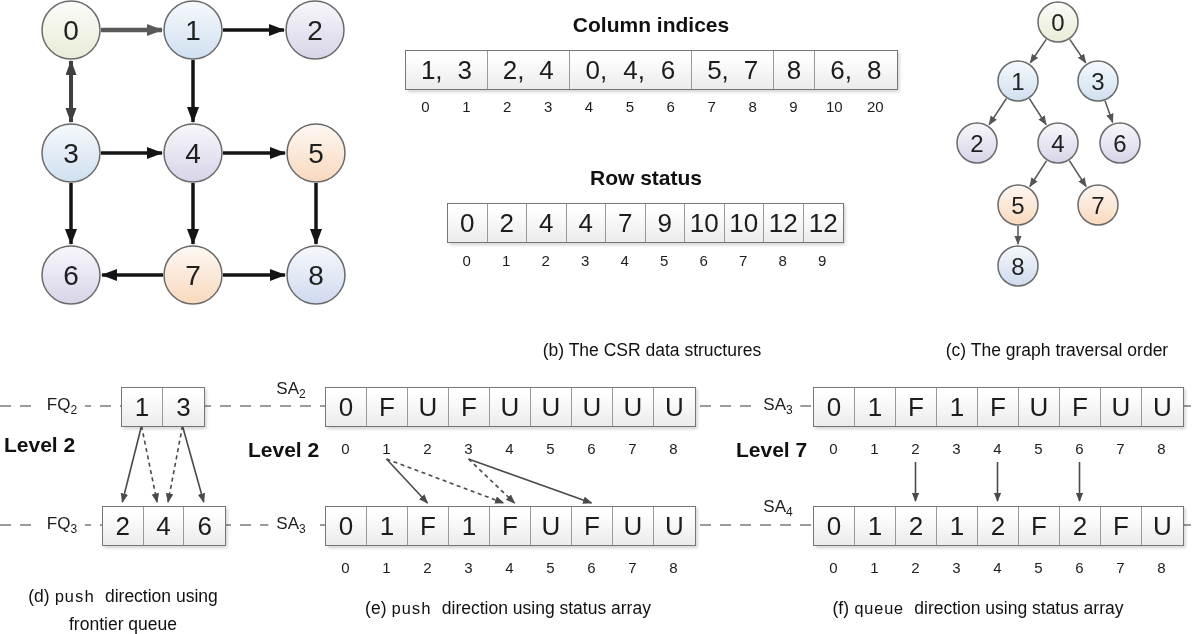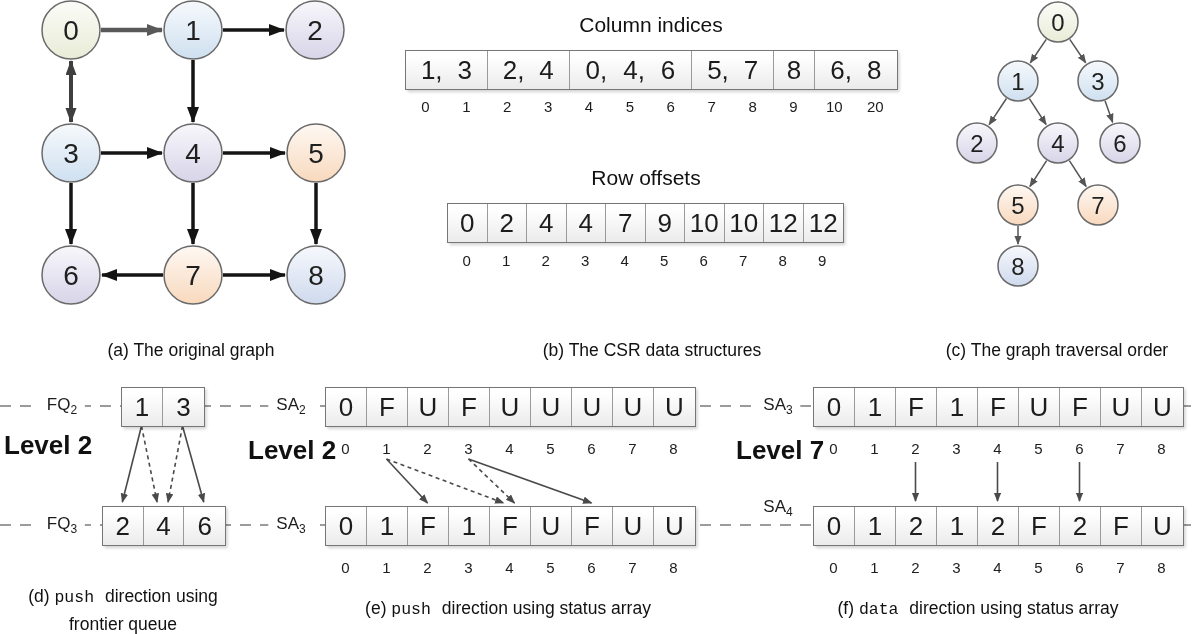--- a/index.html
+++ b/index.html
@@ -13,23 +13,23 @@
         border-right:1px solid #9a9a9a;font-size:26px;color:#1c1c1c;}
   .cell:last-child{border-right:none;}
   .groupcell{justify-content:space-evenly;}
   .groupcell span{display:block;}
   .idxrow{position:absolute;z-index:2;display:flex;width:max-content;}
   .idx{box-sizing:border-box;text-align:center;font-size:15px;color:#1c1c1c;}
   .qlabel{position:absolute;z-index:2;transform:translate(-50%,-50%);background:#fff;
           padding:1px 8px;font-size:17px;color:#1c1c1c;white-space:nowrap;}
   .qlabel sub{font-size:12px;}
   .levellabel{position:absolute;z-index:2;transform:translateY(-50%);
-              font-size:26px;font-weight:600;color:#111;white-space:nowrap;}
+              font-size:21px;font-weight:600;color:#111;white-space:nowrap;}
   .btitle{position:absolute;z-index:2;transform:translateX(-50%);
-          font-size:21px;font-weight:normal;color:#111;white-space:nowrap;}
+          font-size:21px;font-weight:bold;color:#111;white-space:nowrap;}
   .caption{position:absolute;z-index:2;transform:translateX(-50%);
            font-size:17.5px;color:#111;text-align:center;white-space:nowrap;line-height:26px;}
   .caption span{white-space:pre;}
   .code{font-family:"Liberation Mono","DejaVu Sans Mono",monospace;font-size:16.5px;margin-right:6px;}
 </style>
 </head>
 <body>
 
 <div id="canvas">
   <svg id="gfx" width="1200" height="634">
@@ -134,21 +134,21 @@
       <line x1="386.5" y1="459" x2="427.5" y2="503" stroke="#4a4a4a" stroke-width="1.6" marker-end="url(#ah-sm)"></line>
       <line x1="386.5" y1="459" x2="503.5" y2="503" stroke="#4a4a4a" stroke-width="1.6" marker-end="url(#ah-sm)" stroke-dasharray="4 3.5"></line>
       <line x1="468.5" y1="459" x2="514.5" y2="503" stroke="#4a4a4a" stroke-width="1.6" marker-end="url(#ah-sm)" stroke-dasharray="4 3.5"></line>
       <line x1="468.5" y1="459" x2="591.5" y2="503" stroke="#4a4a4a" stroke-width="1.6" marker-end="url(#ah-sm)"></line>
       <line x1="915.5" y1="462" x2="915.5" y2="501" stroke="#4a4a4a" stroke-width="1.6" marker-end="url(#ah-sm)"></line>
       <line x1="997.5" y1="462" x2="997.5" y2="501" stroke="#4a4a4a" stroke-width="1.6" marker-end="url(#ah-sm)"></line>
       <line x1="1079.5" y1="462" x2="1079.5" y2="501" stroke="#4a4a4a" stroke-width="1.6" marker-end="url(#ah-sm)"></line>
     </svg>
 
   <div class="btitle" style="left:651px;top:13px">Column indices</div>
-  <div class="btitle" style="left:646px;top:166px">Row offsets</div>
+  <div class="btitle" style="left:646px;top:166px">Row status</div>
 
   <div id="col-groups" class="cellrow" style="left: 405px; top: 50px;">
       <span class="cell groupcell" style="flex: 0 0 81.8px; height: 38px;">
         <span>1,</span>
         <span>3</span>
       </span>
       <span class="cell groupcell" style="flex: 0 0 81.8px; height: 38px;">
         <span>2,</span>
         <span>4</span>
       </span>
@@ -303,32 +303,31 @@
       <span class="idx" style="flex: 0 0 41px;">3</span>
       <span class="idx" style="flex: 0 0 41px;">4</span>
       <span class="idx" style="flex: 0 0 41px;">5</span>
       <span class="idx" style="flex: 0 0 41px;">6</span>
       <span class="idx" style="flex: 0 0 41px;">7</span>
       <span class="idx" style="flex: 0 0 41px;">8</span>
     </div>
 
   <span class="qlabel" style="left:62px;top:406px"><span>FQ</span><sub>2</sub></span>
   <span class="qlabel" style="left:62px;top:525px"><span>FQ</span><sub>3</sub></span>
-  <span class="qlabel" style="left:291px;top:406px"><span>SA</span><sub>2</sub></span>
+  <span class="qlabel" style="left:291px;top:390px"><span>SA</span><sub>2</sub></span>
   <span class="qlabel" style="left:291px;top:525px"><span>SA</span><sub>3</sub></span>
   <span class="qlabel" style="left:778px;top:406px"><span>SA</span><sub>3</sub></span>
   <span class="qlabel" style="left:778px;top:508px"><span>SA</span><sub>4</sub></span>
 
   <div class="levellabel" style="left:4px;top:445px">Level 2</div>
   <div class="levellabel" style="left:248px;top:450px">Level 2</div>
   <div class="levellabel" style="left:736px;top:450px">Level 7</div>
 
-  <div class="caption" style="left:191px;top:337px">(a) The original graph</div>
   <div class="caption" style="left:1057px;top:337px">(c) The graph traversal order</div>
   <div class="caption" style="left:652px;top:337px">(b) The CSR data structures</div>
 
   <div class="caption" style="left:123px;top:583px">
     <div><span>(d) </span><span class="code">push</span><span> direction using</span></div>
     <div>frontier queue</div>
   </div>
   <div class="caption" style="left:508px;top:595px"><span>(e) </span><span class="code">push</span><span> direction using status array</span></div>
-  <div class="caption" style="left:978px;top:595px"><span>(f) </span><span class="code">data</span><span> direction using status array</span></div>
+  <div class="caption" style="left:978px;top:595px"><span>(f) </span><span class="code">queue</span><span> direction using status array</span></div>
 </div>
 
 </body></html>

